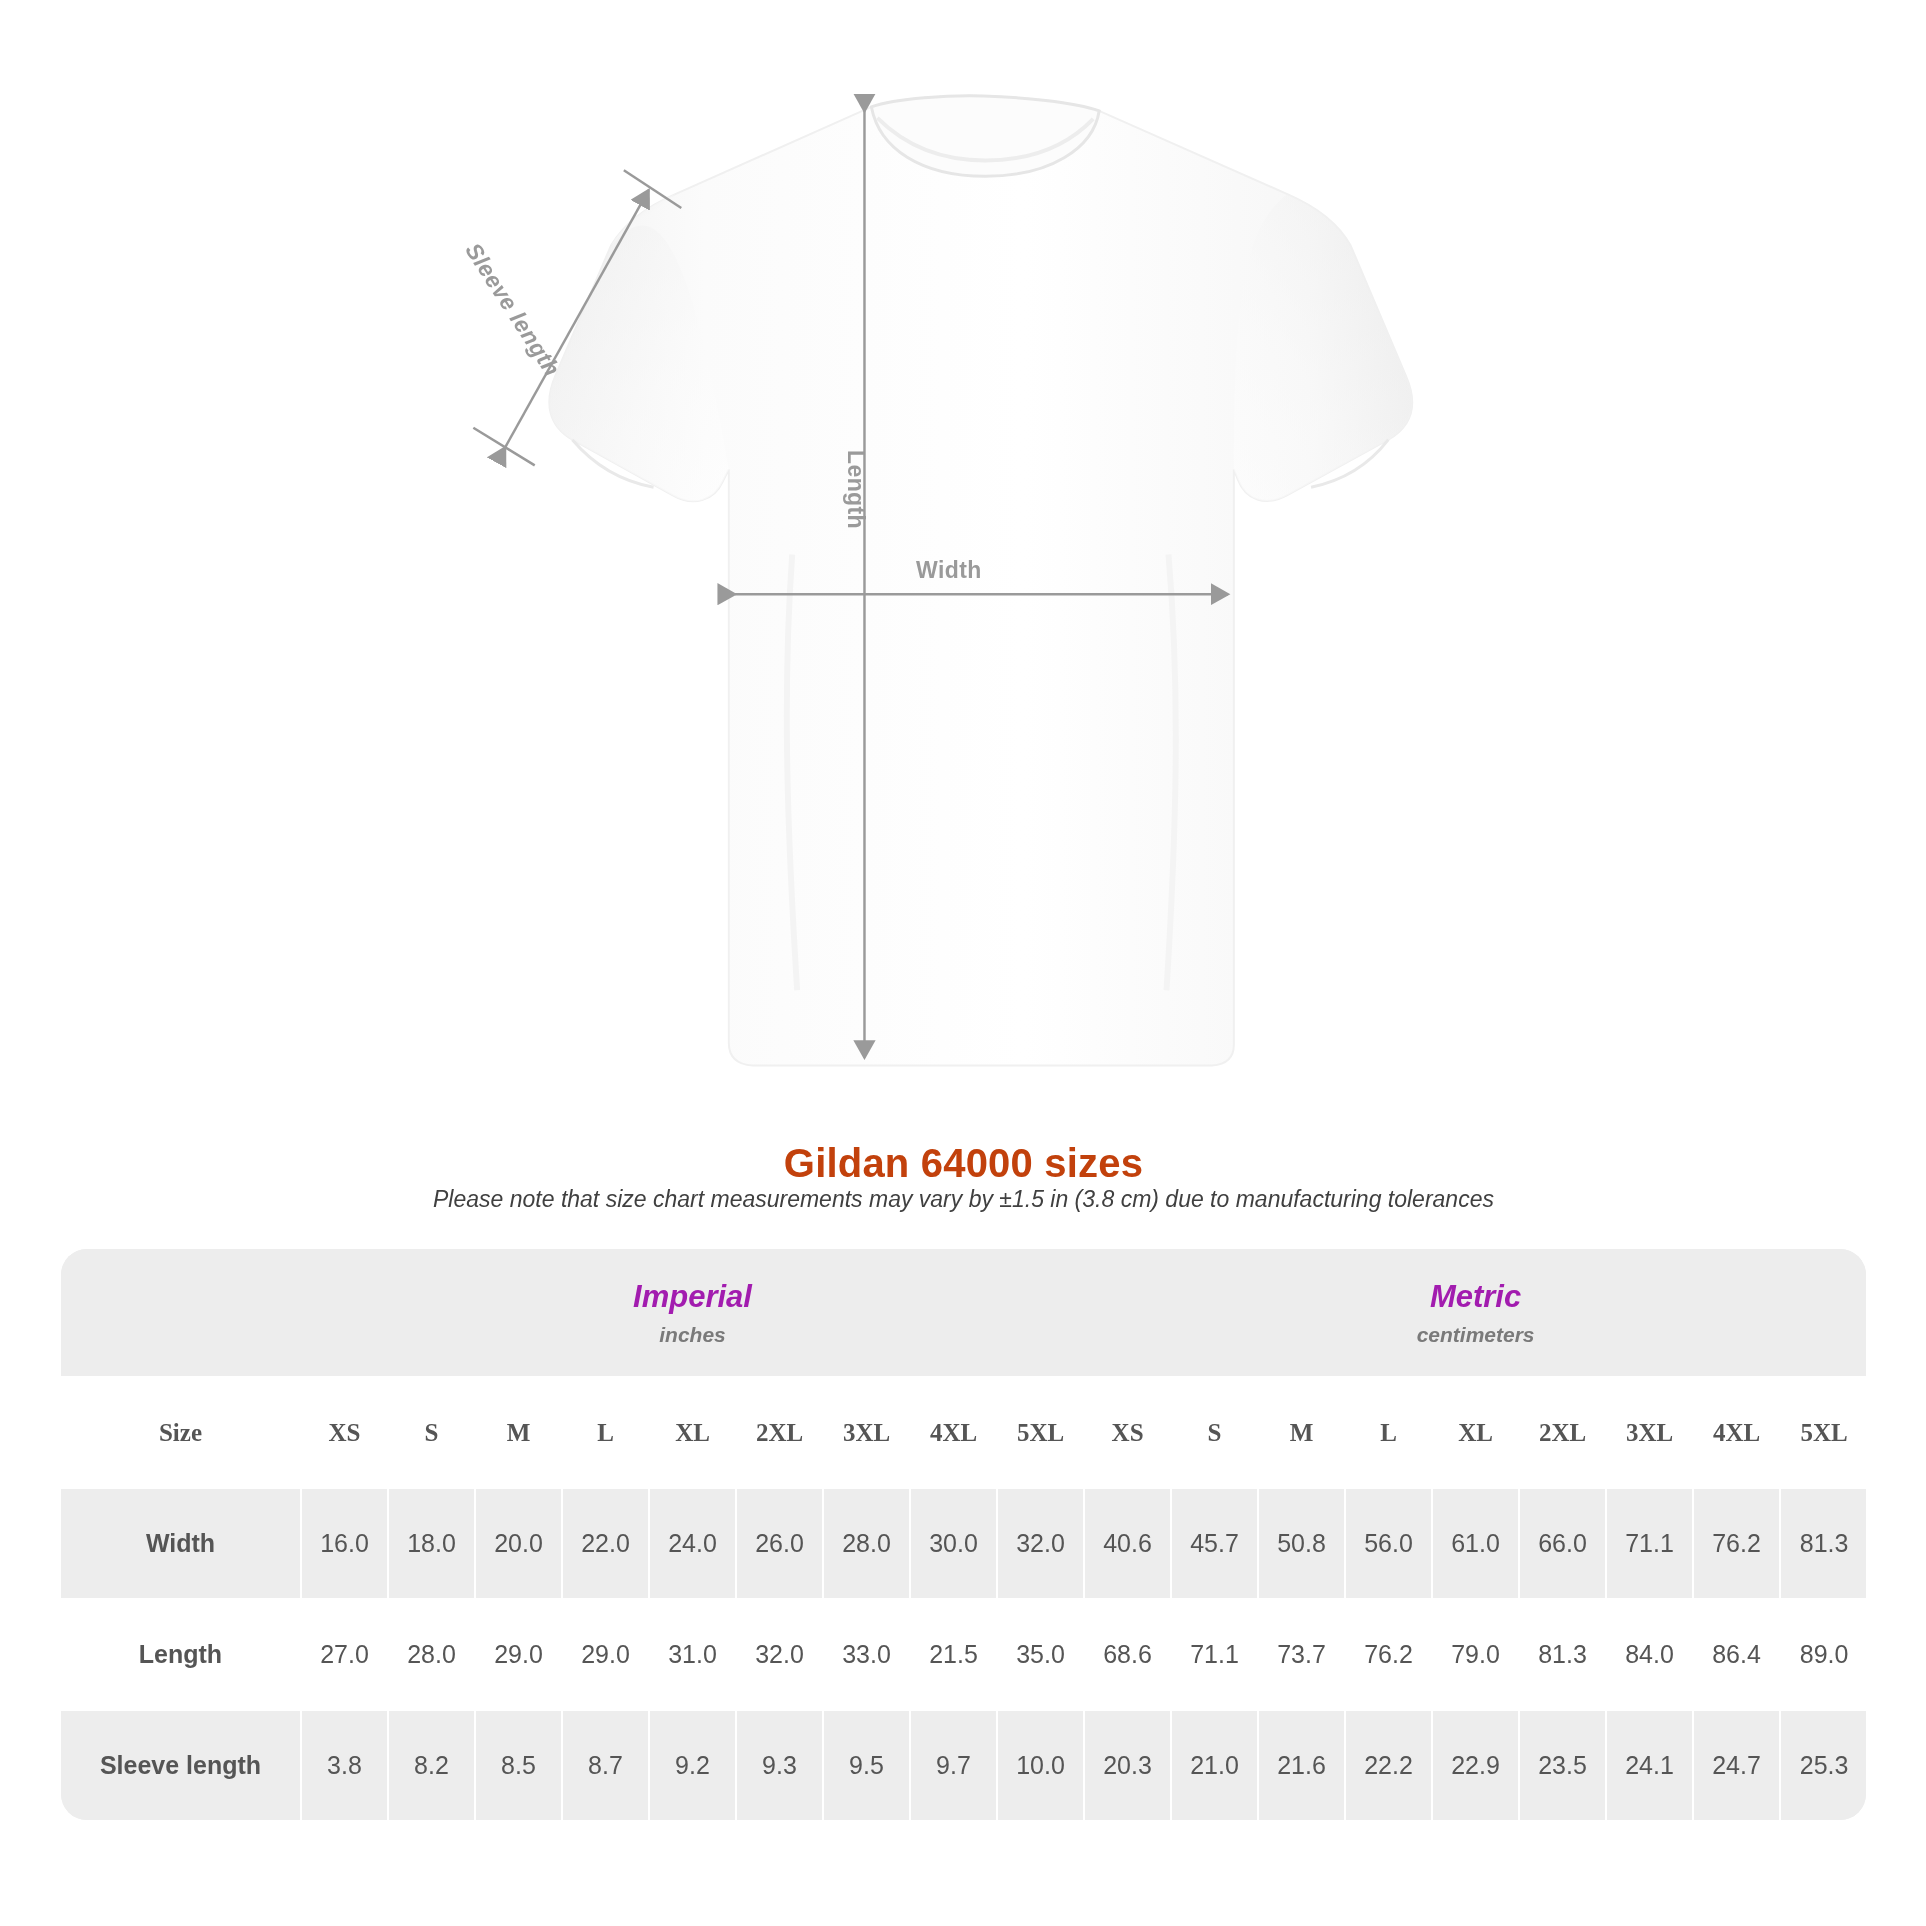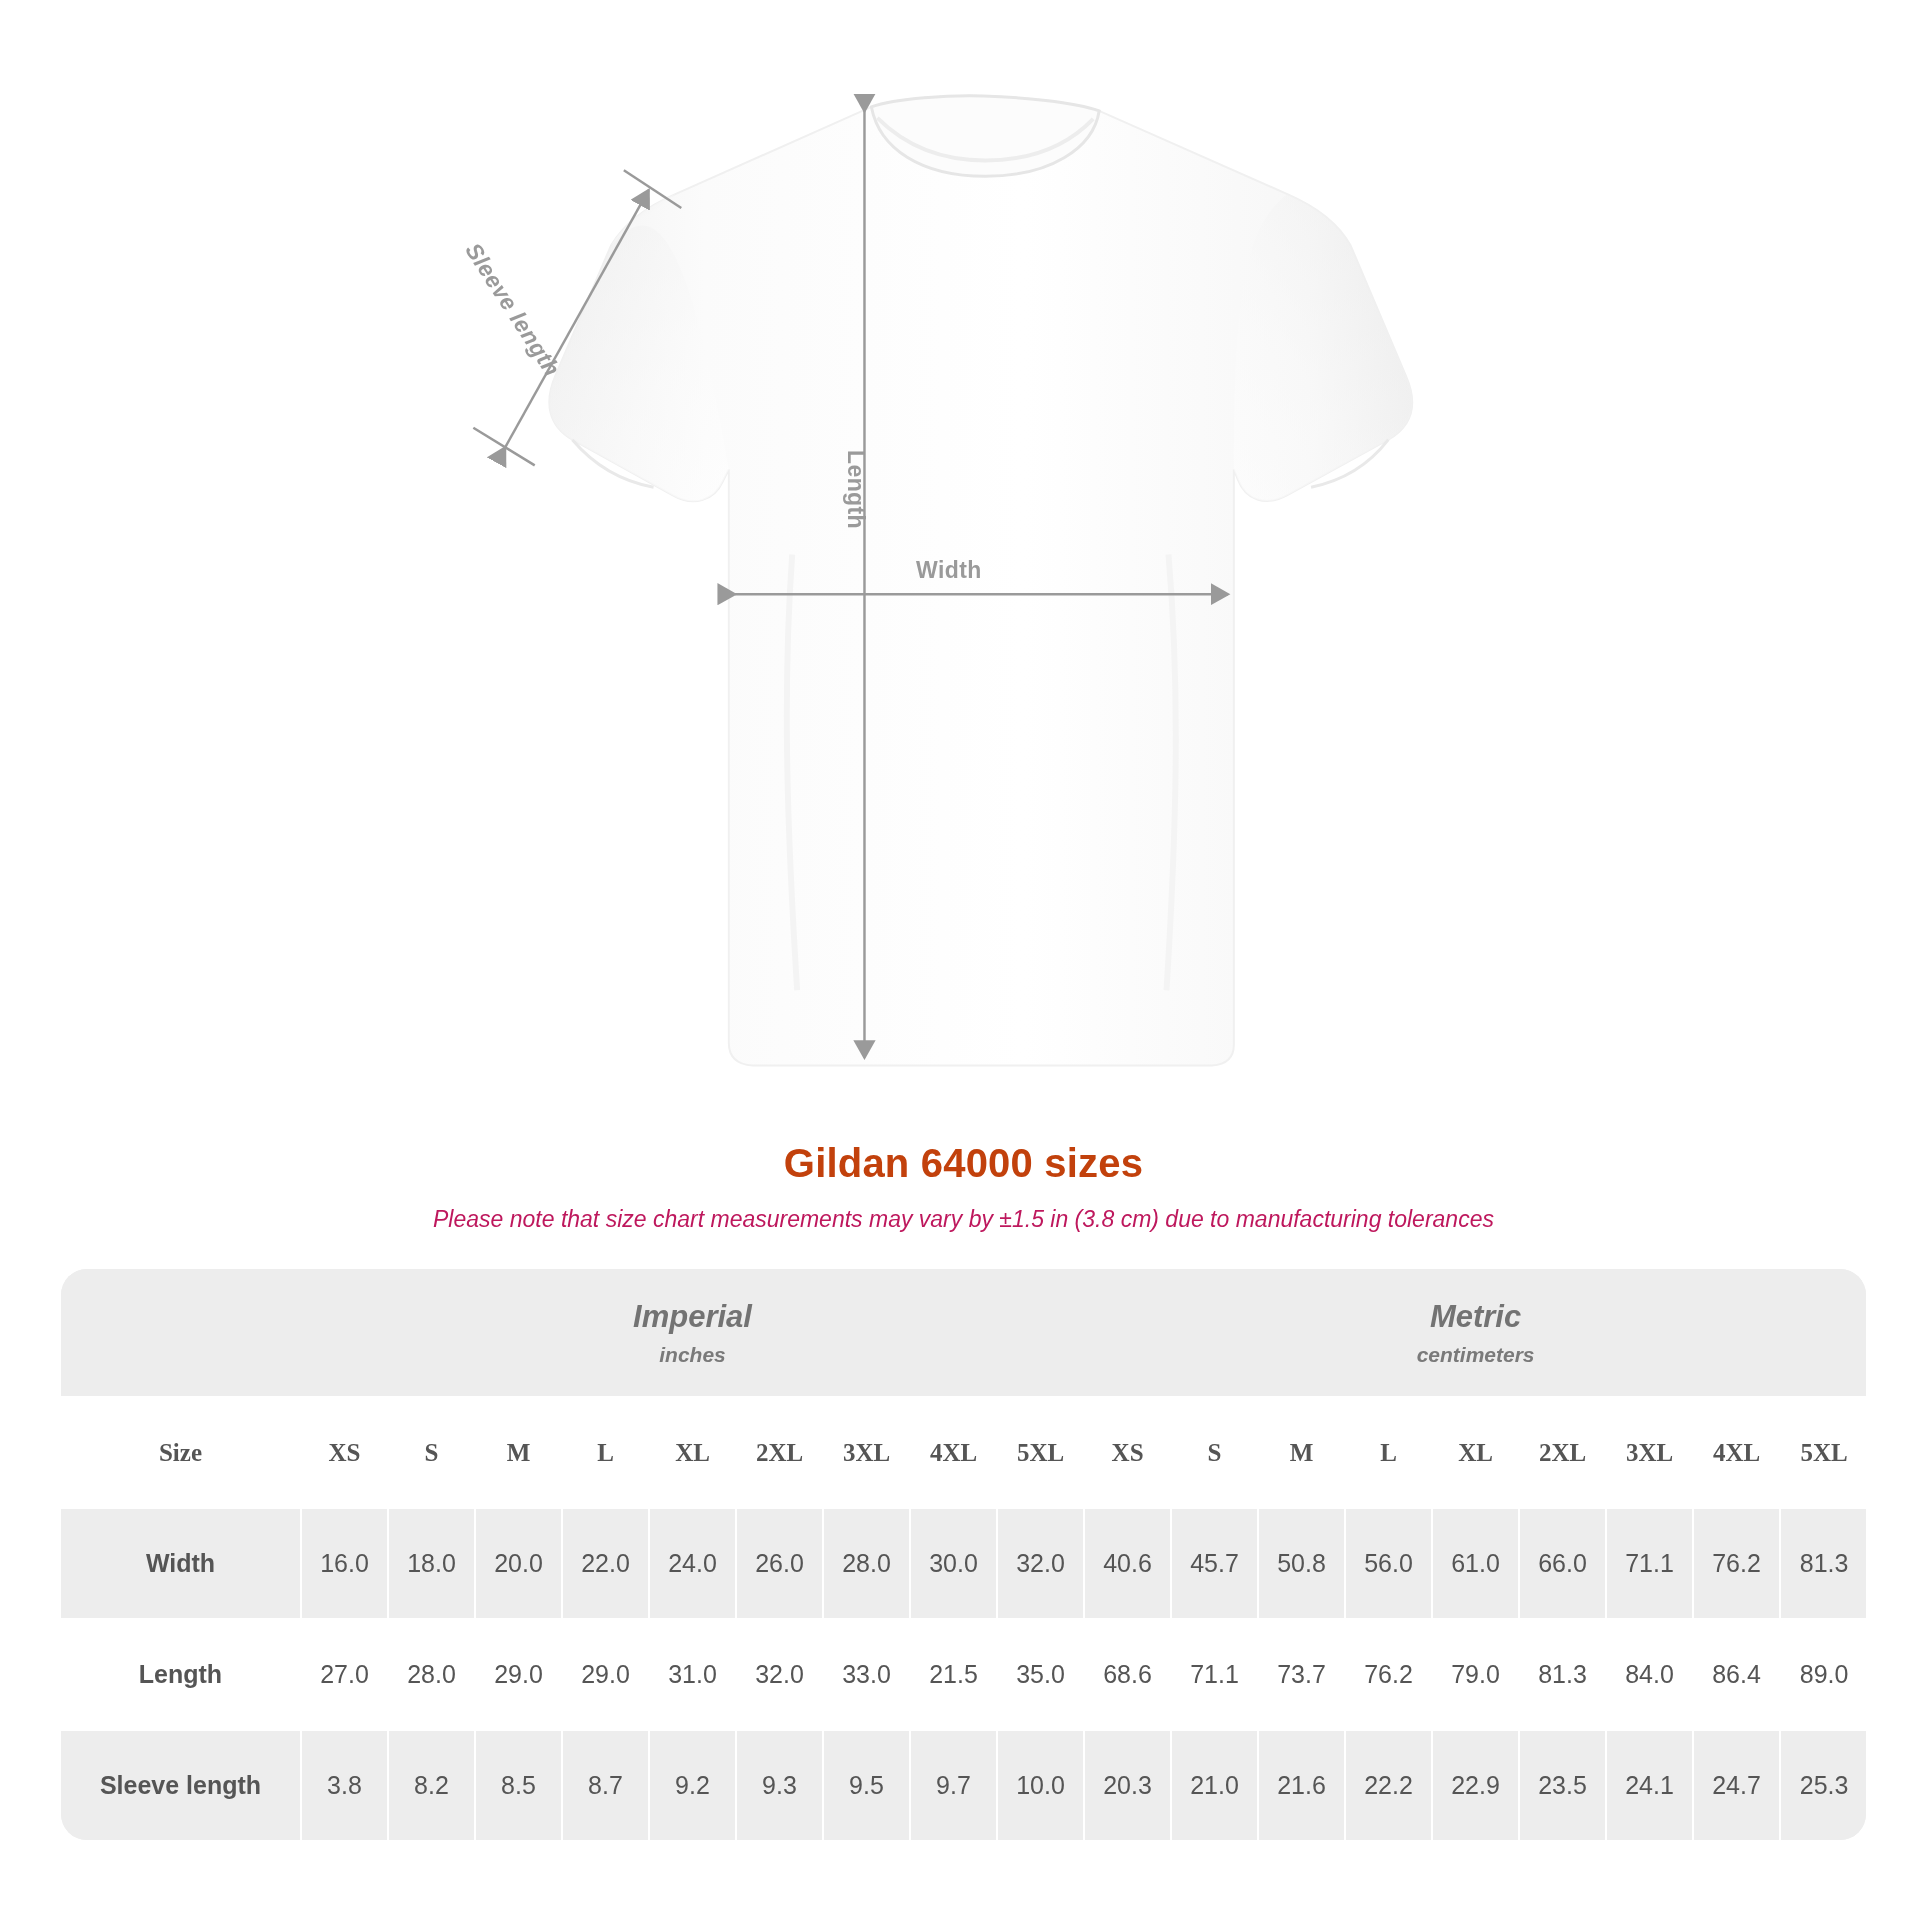--- a/index.html
+++ b/index.html
@@ -62,23 +62,22 @@
     margin-top: 22px;
   }
   .chart-title {
     font-size: 40px;
     font-weight: bold;
     color: #c2410c;
     letter-spacing: 0.2px;
   }
   .chart-note {
     font-size: 23px;
-    color: #be185d;
+    color: #404040;
     font-style: italic;
-    margin-top: 20px;
   }
 
   
   .table-wrap {
     margin: 36px 61px 0 61px;
     border-radius: 26px;
     overflow: hidden;
     background: #ededed;
   }
   table.size-table {
@@ -93,21 +92,21 @@
     background: #ededed;
     text-align: center;
     padding: 0;
     height: 127px;
     vertical-align: middle;
   }
   .unit-name {
     font-size: 31px;
     font-weight: bold;
     font-style: italic;
-    color: #737373;
+    color: #a21caf;
   }
   .unit-sub {
     font-size: 21px;
     font-style: italic;
     color: #7a7a7a;
     margin-top: 8px;
     font-weight: bold;
   }
 
   tr.row-size td, tr.row-data td {

